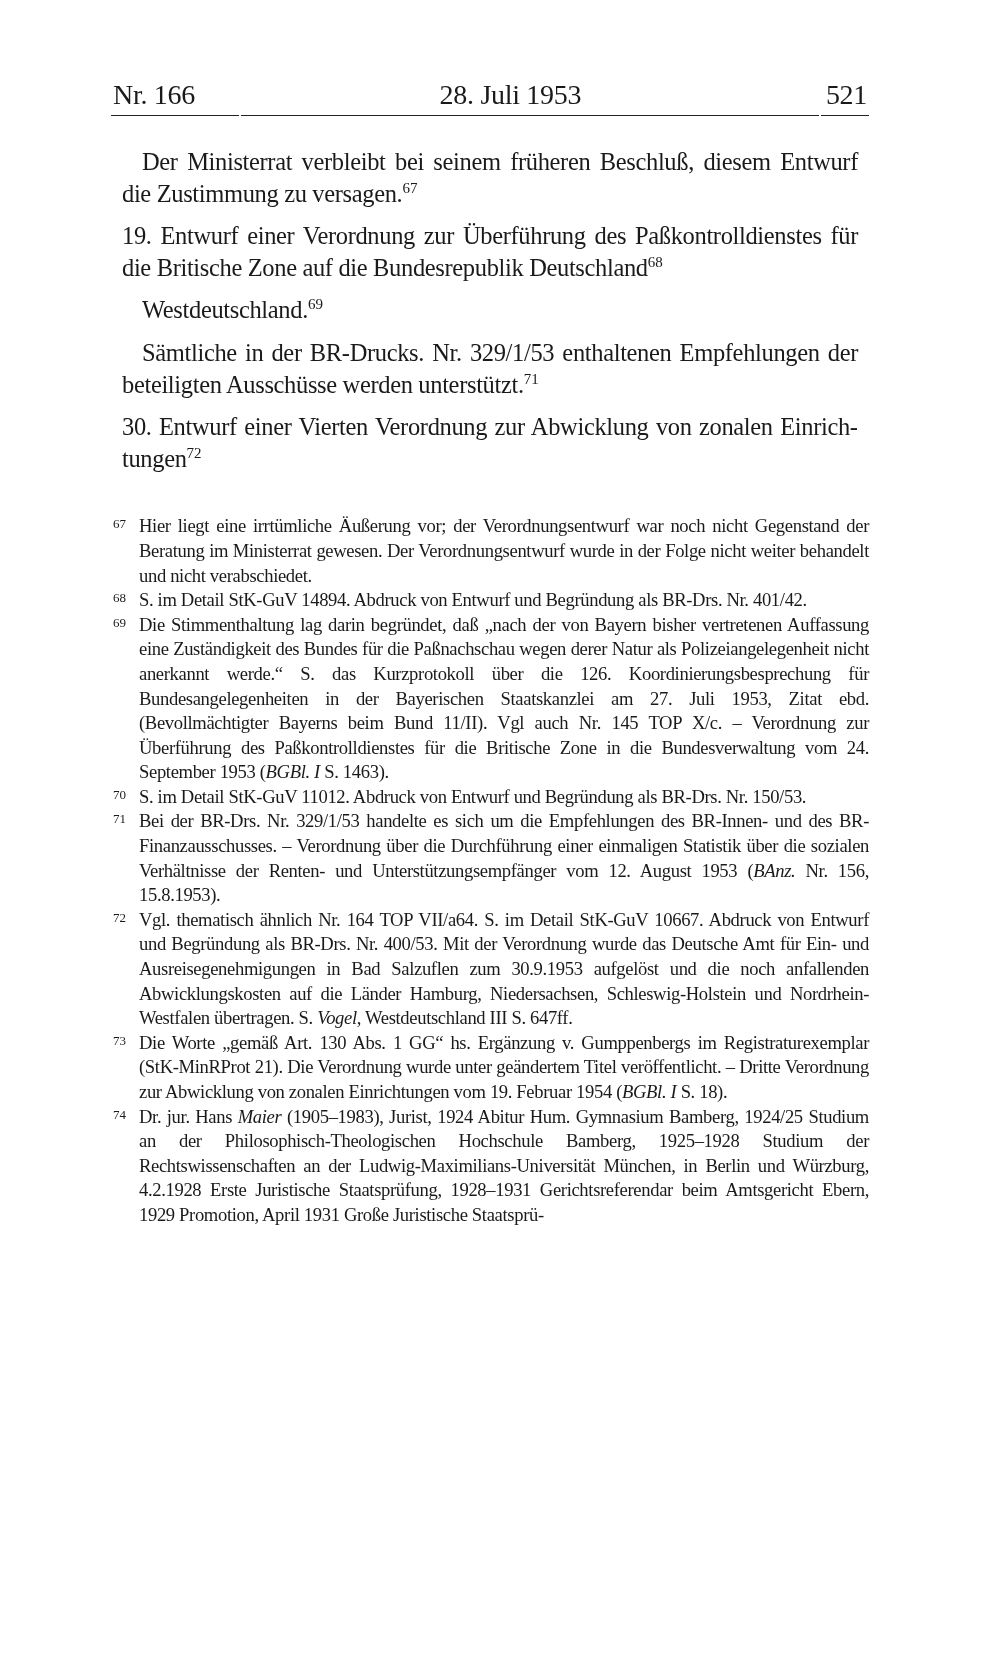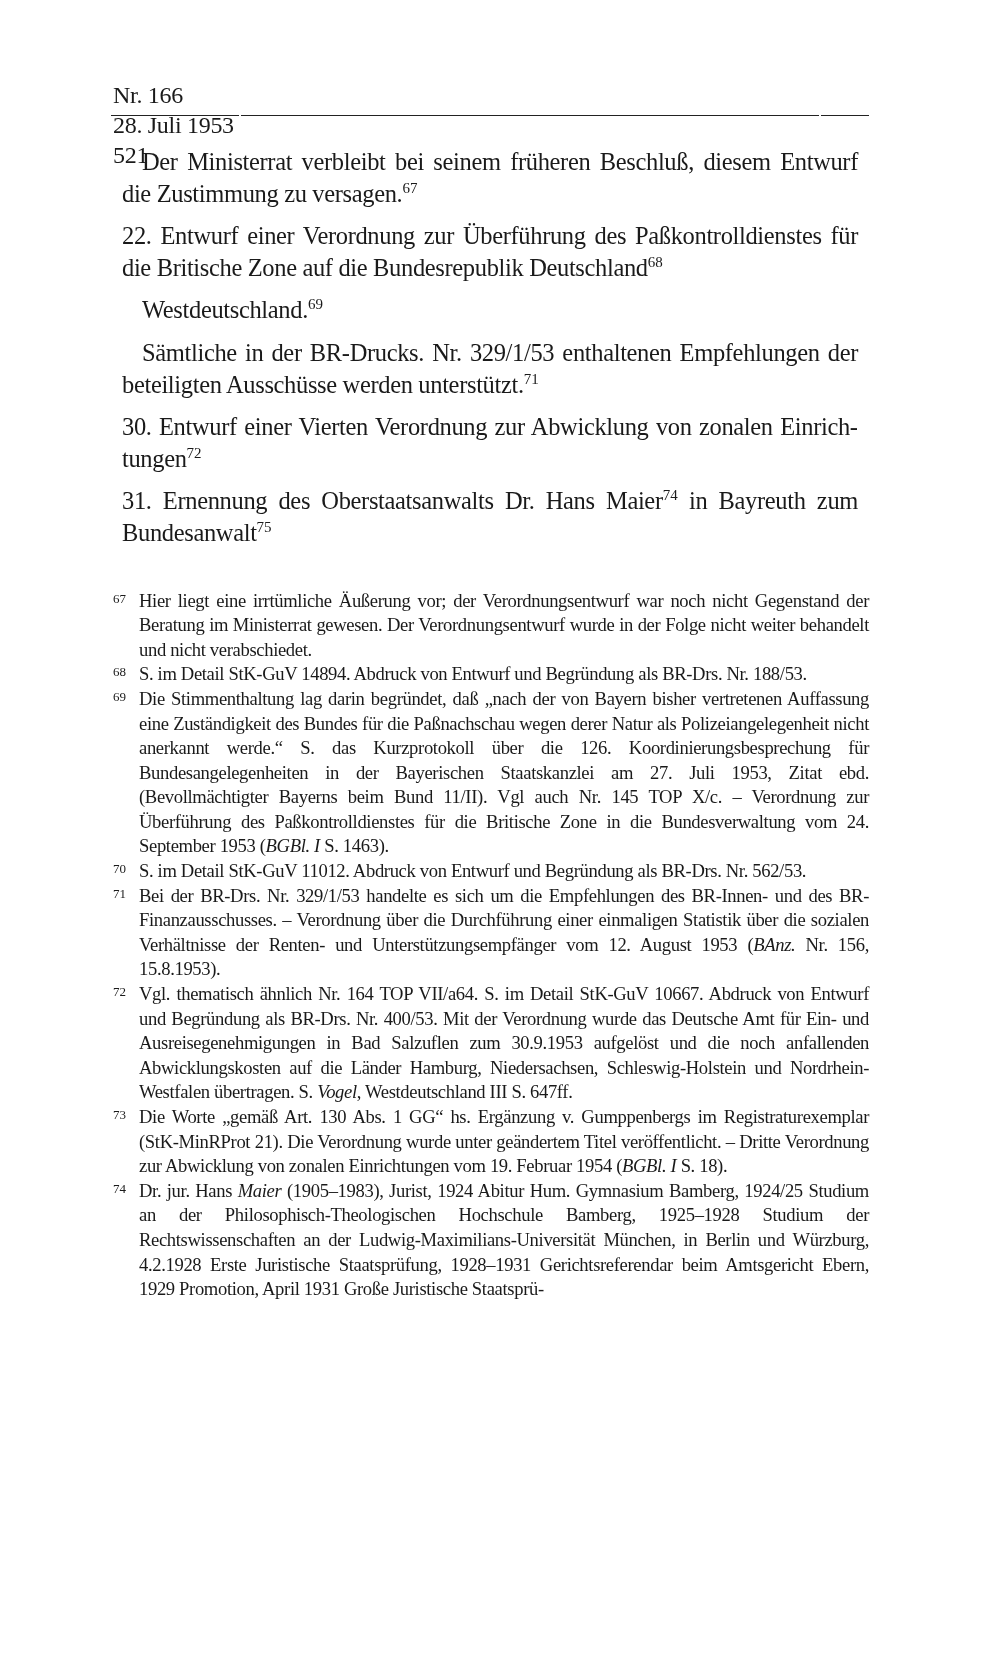--- a/index.html
+++ b/index.html
@@ -18,26 +18,25 @@
     .page {
       position: absolute;
       left: 111px;
       top: 80px;
       width: 758px;
     }
     .running-head {
       display: flex;
       justify-content: space-between;
       align-items: baseline;
-      font-size: 24px;
+      font-size: 28px;
       line-height: 30px;
       letter-spacing: -0.3px;
       padding: 0 2px;
       height: 30px;
-      flex-direction: column;
     }
     .head-rule {
       display: flex;
       gap: 2px;
       margin-top: 5px;
       height: 1px;
     }
     .head-rule span {
       display: block;
       height: 1px;
@@ -99,43 +98,42 @@
     <span>521</span>
   </div>
   <div class="head-rule">
     <span class="seg-a"></span>
     <span class="seg-b"></span>
     <span class="seg-c"></span>
   </div>
 
   <div class="body-text">
     <p class="indent"><span>Der Ministerrat verbleibt bei seinem früheren Beschluß, diesem Entwurf die Zustimmung zu versagen.</span><sup class="fn">67</sup></p>
-    <p><span>22. Entwurf einer Verordnung zur Überführung des Paßkontrolldienstes für die Britische Zone auf die Bundesrepublik Deutschland</span><sup class="fn">68</sup></p>
+    <p><span>19. Entwurf einer Verordnung zur Überführung des Paßkontrolldienstes für die Britische Zone auf die Bundesrepublik Deutschland</span><sup class="fn">68</sup></p>
     <p class="indent"><span>Westdeutschland.</span><sup class="fn">69</sup></p>
     <p class="indent"><span>Sämtliche in der BR-Drucks. Nr. 329/1/53 enthaltenen Empfehlungen der beteiligten Ausschüsse werden unterstützt.</span><sup class="fn">71</sup></p>
     <p><span>30. Entwurf einer Vierten Verordnung zur Abwicklung von zonalen Einrich­tungen</span><sup class="fn">72</sup></p>
-    <p><span>31. Ernennung des Oberstaatsanwalts Dr. Hans Maier</span><sup class="fn">74</sup><span> in Bayreuth zum Bundesanwalt</span><sup class="fn">75</sup></p>
   </div>
 
   <div class="footnotes" id="footnotes">
       <div class="footnote">
         <span class="fn-num">67</span>
         <span class="fn-text"><span>Hier liegt eine irrtümliche Äußerung vor; der Verordnungsentwurf war noch nicht Gegen­stand der Beratung im Ministerrat gewesen. Der Verordnungsentwurf wurde in der Folge nicht weiter behandelt und nicht verabschiedet.</span></span>
       </div>
       <div class="footnote">
         <span class="fn-num">68</span>
-        <span class="fn-text"><span>S. im Detail StK-GuV 14894. Abdruck von Entwurf und Begründung als BR-Drs. Nr. 188/53.</span></span>
+        <span class="fn-text"><span>S. im Detail StK-GuV 14894. Abdruck von Entwurf und Begründung als BR-Drs. Nr. 401/42.</span></span>
       </div>
       <div class="footnote">
         <span class="fn-num">69</span>
         <span class="fn-text"><span>Die Stimmenthaltung lag darin begründet, daß „nach der von Bayern bisher vertretenen Auffassung eine Zuständigkeit des Bundes für die Paßnachschau wegen derer Natur als Poli­zeiangelegenheit nicht anerkannt werde.“ S. das Kurzprotokoll über die 126. Koordinierungs­besprechung für Bundesangelegenheiten in der Bayerischen Staatskanzlei am 27. Juli 1953, Zitat ebd. (Bevollmächtigter Bayerns beim Bund 11/II). Vgl auch Nr. 145 TOP X/c. – Verordnung zur Überführung des Paßkontrolldienstes für die Britische Zone in die Bundes­verwaltung vom 24. September 1953 (</span><em>BGBl. I</em><span> S. 1463).</span></span>
       </div>
       <div class="footnote">
         <span class="fn-num">70</span>
-        <span class="fn-text"><span>S. im Detail StK-GuV 11012. Abdruck von Entwurf und Begründung als BR-Drs. Nr. 562/53.</span></span>
+        <span class="fn-text"><span>S. im Detail StK-GuV 11012. Abdruck von Entwurf und Begründung als BR-Drs. Nr. 150/53.</span></span>
       </div>
       <div class="footnote">
         <span class="fn-num">71</span>
         <span class="fn-text"><span>Bei der BR-Drs. Nr. 329/1/53 handelte es sich um die Empfehlungen des BR-Innen- und des BR-Finanzausschusses. – Verordnung über die Durchführung einer einmaligen Statistik über die sozialen Verhältnisse der Renten- und Unterstützungsempfänger vom 12. August 1953 (</span><em>BAnz.</em><span> Nr. 156, 15.8.1953).</span></span>
       </div>
       <div class="footnote">
         <span class="fn-num">72</span>
         <span class="fn-text"><span>Vgl. thematisch ähnlich Nr. 164 TOP VII/a64. S. im Detail StK-GuV 10667. Abdruck von Entwurf und Begründung als BR-Drs. Nr. 400/53. Mit der Verordnung wurde das Deutsche Amt für Ein- und Ausreisegenehmigungen in Bad Salzuflen zum 30.9.1953 aufgelöst und die noch anfallenden Abwicklungskosten auf die Länder Hamburg, Niedersachsen, Schleswig-Holstein und Nordrhein-Westfalen übertragen. S. </span><em>Vogel</em><span>, Westdeutschland III S. 647ff.</span></span>
       </div>
       <div class="footnote">

